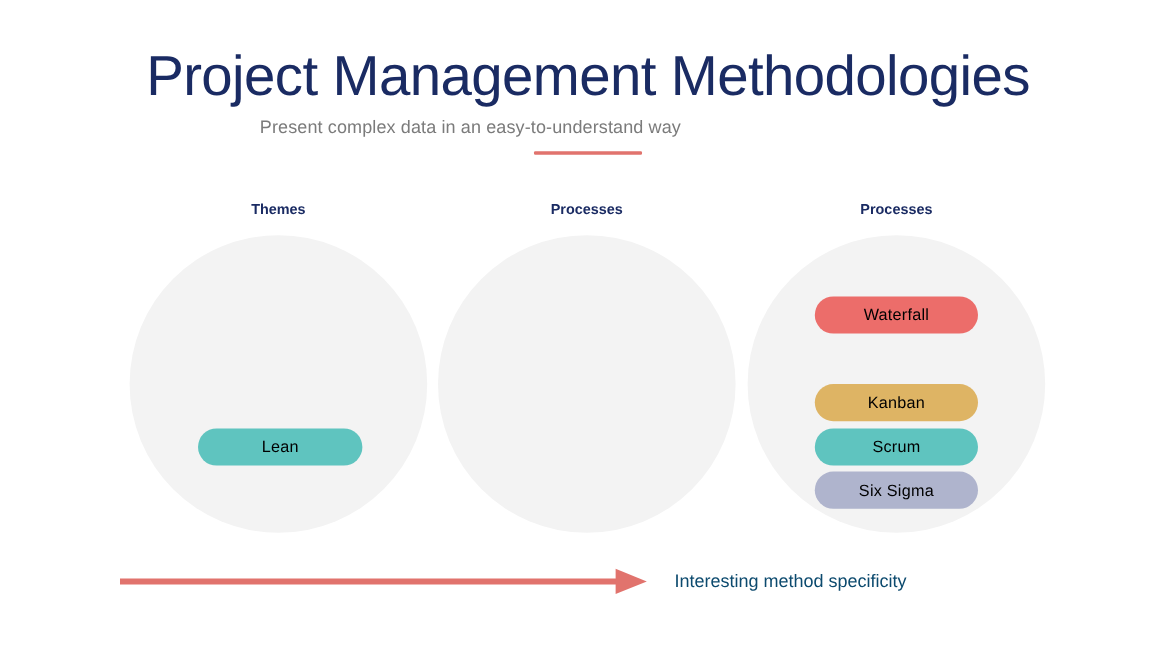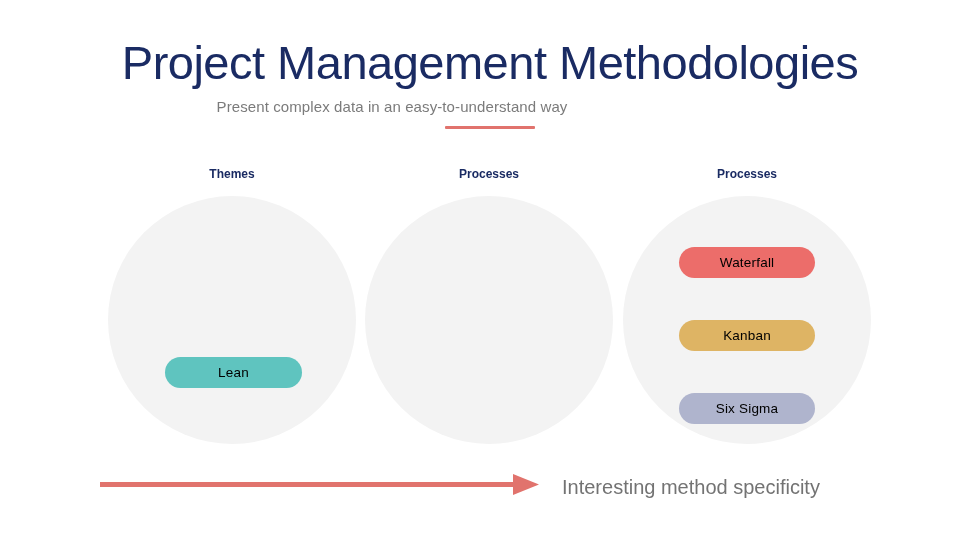--- a/index.html
+++ b/index.html
@@ -116,22 +116,22 @@
     left: 98px;
     top: 470px;
     width: 450px;
     height: 30px;
   }
   #arrow-svg { display: block; }
   #arrow-label {
     position: absolute;
     left: 562px;
     top: 476px;
-    font-size: 20px;
-    color: #737373;
+    font-size: 15px;
+    color: #0c4a6e;
     white-space: nowrap;
   }
 </style>
 </head>
 <body>
 
 <div id="slide" style="background: rgb(255, 255, 255);">
 
   <div id="title" style="color: rgb(26, 43, 99);">Project Management Methodologies</div>
   <div id="subtitle" style="color: rgb(123, 123, 123);">Present complex data in an easy-to-understand way</div>
@@ -141,20 +141,21 @@
   <div class="col-header" id="col-header-1" style="color: rgb(26, 43, 99);">Processes</div>
   <div class="col-header" id="col-header-2" style="color: rgb(26, 43, 99);">Processes</div>
 
   <div class="circle" id="circle-0" style="background: rgb(243, 243, 243);"></div>
   <div class="circle" id="circle-1" style="background: rgb(243, 243, 243);"></div>
   <div class="circle" id="circle-2" style="background: rgb(243, 243, 243);"></div>
 
   <div class="pill" id="pill-waterfall" style="background: rgb(236, 109, 106);">Waterfall</div>
   <div class="pill" id="pill-kanban" style="background: rgb(222, 180, 100);">Kanban</div>
   <div class="pill" id="pill-lean" style="background: rgb(95, 196, 191);">Lean</div>
+  <div class="pill" id="pill-scrum" style="background: rgb(95, 196, 191);">Scrum</div>
   <div class="pill" id="pill-sixsigma" style="background: rgb(175, 180, 205);">Six Sigma</div>
 
   <div id="arrow-wrap">
     <svg id="arrow-svg" width="450" height="30" viewBox="0 0 450 30" xmlns="http://www.w3.org/2000/svg">
       <line id="arrow-line" x1="2" y1="14.5" x2="422" y2="14.5" stroke="#e1736d" stroke-width="5" stroke-linecap="butt"></line>
       <polygon id="arrow-head" points="415,4 441,14.5 415,25" fill="#e1736d"></polygon>
     </svg>
   </div>
   <div id="arrow-label">Interesting method specificity</div>
 

